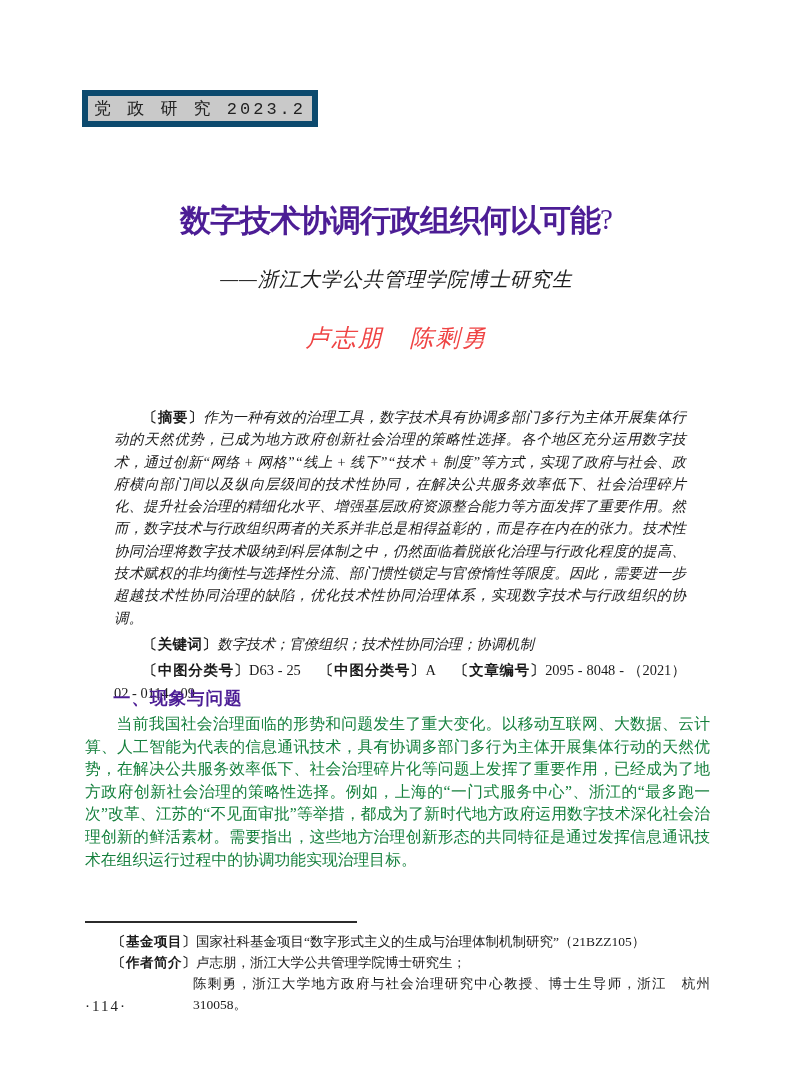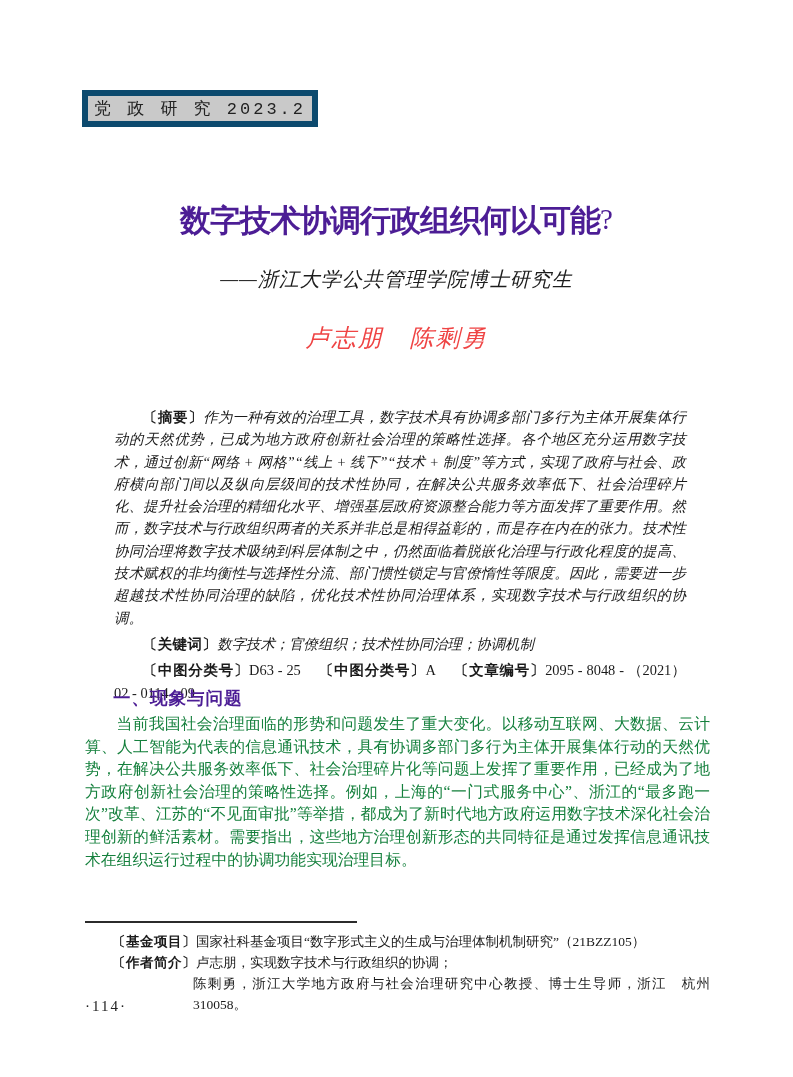--- a/index.html
+++ b/index.html
@@ -107,19 +107,19 @@
   <h2 class="section">一、现象与问题</h2>
 
   <div class="bodycol">
     <p>当前我国社会治理面临的形势和问题发生了重大变化。以移动互联网、大数据、云计算、人工智能为代表的信息通讯技术，具有协调多部门多行为主体开展集体行动的天然优势，在解决公共服务效率低下、社会治理碎片化等问题上发挥了重要作用，已经成为了地方政府创新社会治理的策略性选择。例如，上海的“一门式服务中心”、浙江的“最多跑一次”改革、江苏的“不见面审批”等举措，都成为了新时代地方政府运用数字技术深化社会治理创新的鲜活素材。需要指出，这些地方治理创新形态的共同特征是通过发挥信息通讯技术在组织运行过程中的协调功能实现治理目标。</p>
   </div>
 
   <div class="fnrule"></div>
 
   <div class="footnotes">
     <p><span class="lbl">〔基金项目〕</span><span class="fn-text">国家社科基金项目“数字形式主义的生成与治理体制机制研究”（21BZZ105）</span></p>
-    <p><span class="lbl">〔作者简介〕</span><span class="fn-text">卢志朋，实现数字技术与行政组织的协调；</span></p>
+    <p><span class="lbl">〔作者简介〕</span><span class="fn-text">卢志朋，浙江大学公共管理学院博士研究生；</span></p>
     <p class="fn-cont"><span class="fn-text">陈剩勇，浙江大学地方政府与社会治理研究中心教授、博士生导师，浙江　杭州　310058。</span></p>
   </div>
 
   <div class="pagenum">·114·</div>
 
 </div>
 
 </body></html>

